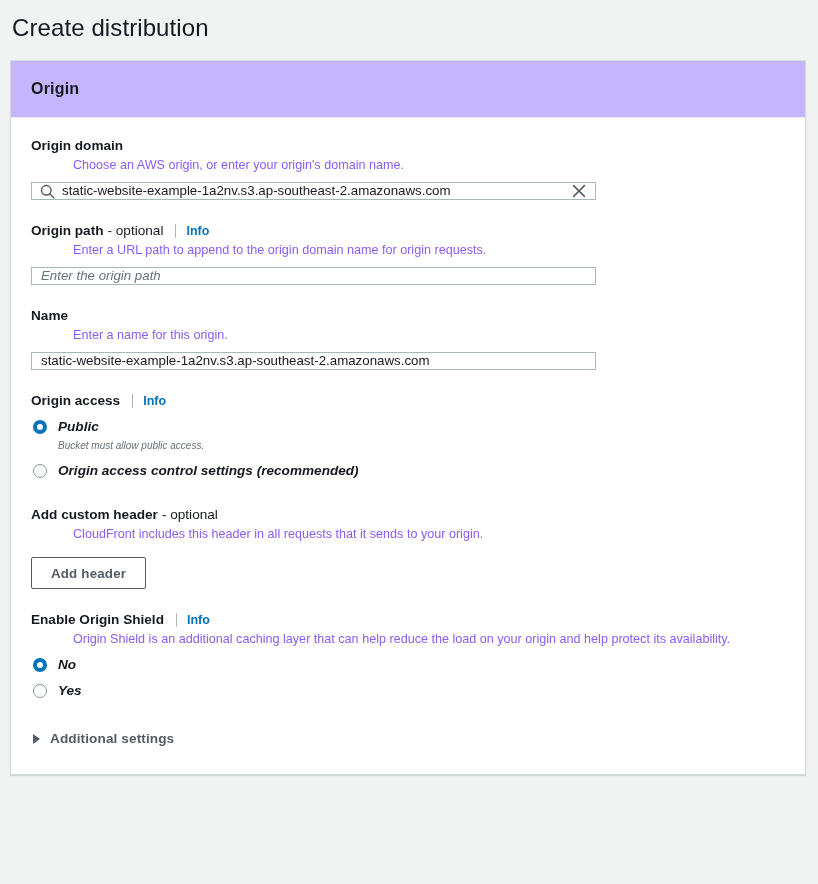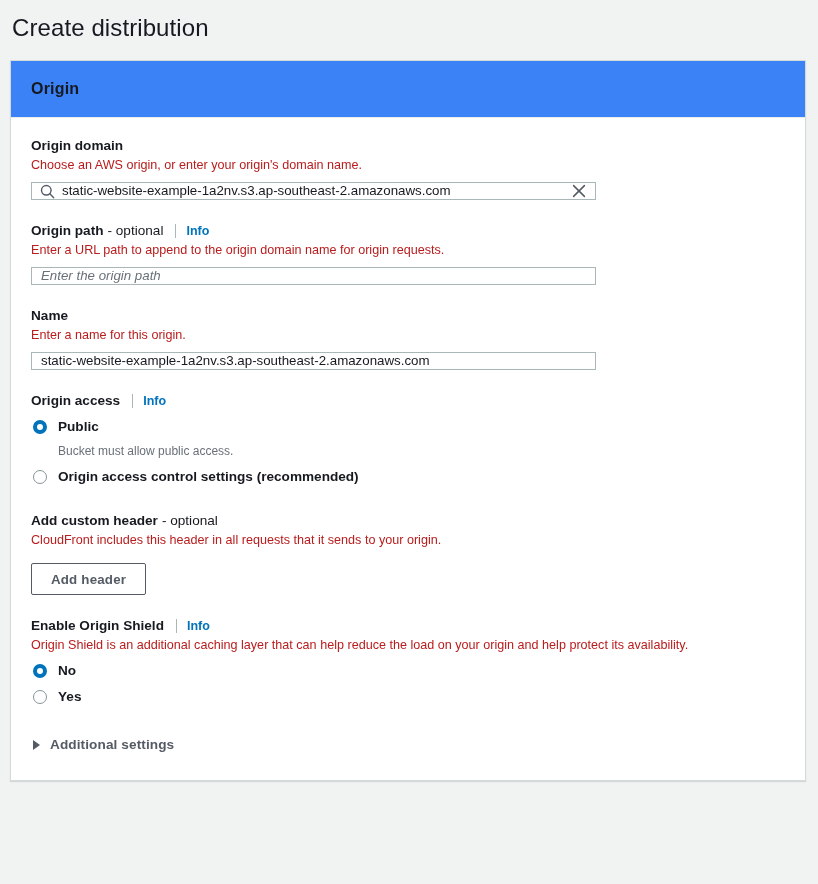--- a/index.html
+++ b/index.html
@@ -31,21 +31,21 @@
     position: absolute;
     left: 10px;
     top: 60px;
     width: 796px;
     background: #ffffff;
     border: 1px solid #d5dbdb;
     box-shadow: 0 1px 1px 0 rgba(0,28,36,.12);
     box-sizing: border-box;
   }
   .card-header {
-    background: #3b82f6;
+    background: #c4b5fd;
     border-bottom: 1px solid #e9ebed;
     padding: 18px 20px 18px 20px;
     box-sizing: border-box;
   }
   .card-header-title {
     font-size: 16px;
     font-weight: bold;
     color: #16191f;
     line-height: 20px;
     letter-spacing: 0.2px;
@@ -81,23 +81,24 @@
     color: #0073bb;
     font-size: 12.5px;
     font-weight: bold;
     text-decoration: none;
     cursor: pointer;
     line-height: 16px;
   }
   .field-desc {
     font-size: 12.6px;
     font-weight: normal;
-    color: #b91c1c;
+    color: #8b5cf6;
     line-height: 17px;
     margin-top: 2px;
+    margin-left: 42px;
   }
 
   .input-wrap {
     margin-top: 8px;
     position: relative;
     width: 565px;
     height: 18px;
     border: 1px solid #aab7b8;
     background: #ffffff;
     box-sizing: border-box;
@@ -136,20 +137,21 @@
     justify-content: center;
     cursor: pointer;
   }
 
   
   .radio-group { margin-top: 8px; }
   .radio-row {
     display: flex;
     align-items: flex-start;
     margin-bottom: 2px;
+    font-style: italic;
   }
   .radio-mark {
     width: 14px;
     height: 14px;
     min-width: 14px;
     border-radius: 50%;
     box-sizing: border-box;
     margin: 2px 11px 0 2px;
     background: #ffffff;
     border: 1px solid #879596;
@@ -159,24 +161,24 @@
     background: #ffffff;
   }
   .radio-text { padding-bottom: 0; }
   .radio-label {
     font-size: 13.6px;
     font-weight: bold;
     color: #16191f;
     line-height: 18px;
   }
   .radio-desc {
-    font-size: 12px;
+    font-size: 10px;
     color: #687078;
     line-height: 17px;
-    margin-top: 7px;
+    margin-top: 1px;
   }
   .radio-row.compact { margin-bottom: 8px; }
 
   
   .btn-normal {
     margin-top: 14px;
     display: inline-flex;
     align-items: center;
     justify-content: center;
     height: 32px;

